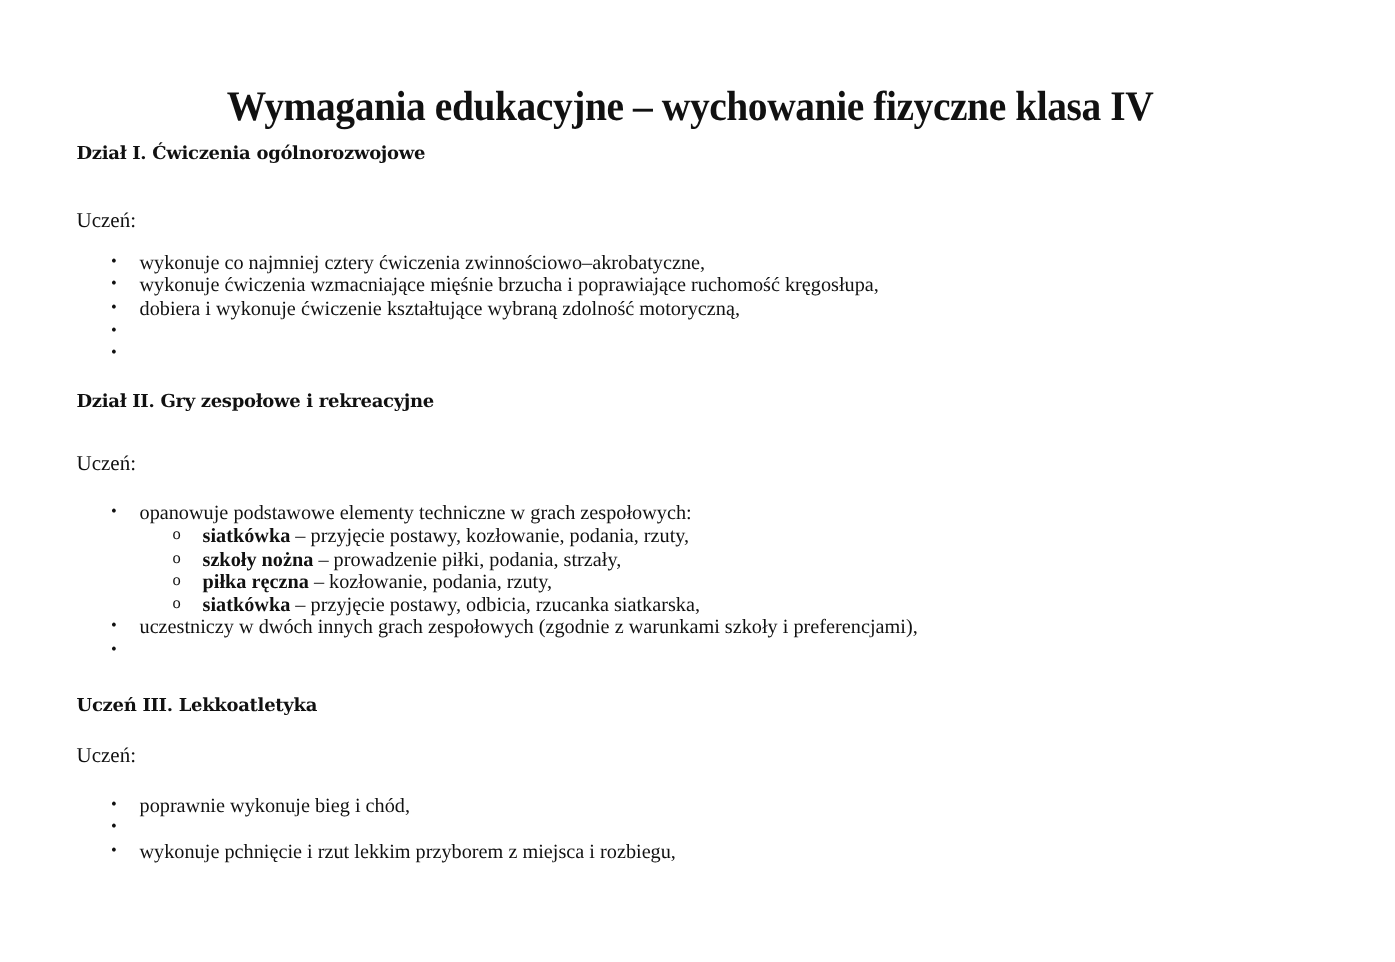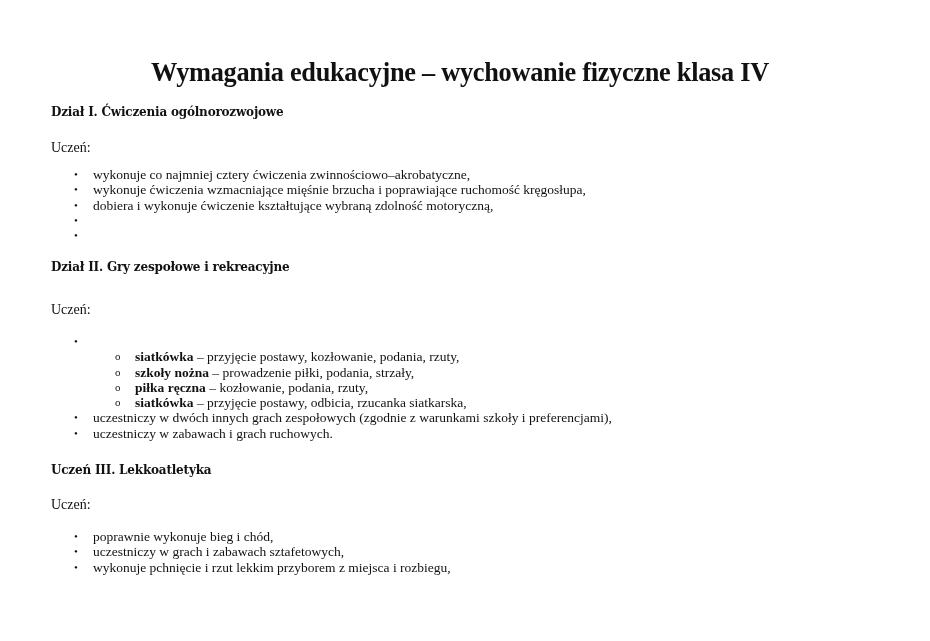--- a/index.html
+++ b/index.html
@@ -29,42 +29,42 @@
   .l1 .bullet { left: 74px; }
   .l2 .bullet { left: 115px; font-size: 11px; }
   .bold { font-weight: bold; }
 </style>
 </head>
 <body>
 
 <div>
   <div class="title">Wymagania edukacyjne – wychowanie fizyczne klasa IV</div>
 
-  <div class="section-heading" style="top:105px;">Dział I. Ćwiczenia ogólnorozwojowe</div>
+  <div class="section-heading" style="top:95px;">Dział I. Ćwiczenia ogólnorozwojowe</div>
   <div class="uczen" style="top:140px;">Uczeń:</div>
   <ul class="list" style="top:167px;">
     <li class="item l1"><span class="bullet">•</span><span>wykonuje co najmniej cztery ćwiczenia zwinnościowo–akrobatyczne,</span></li>
     <li class="item l1"><span class="bullet">•</span><span>wykonuje ćwiczenia wzmacniające mięśnie brzucha i poprawiające ruchomość kręgosłupa,</span></li>
     <li class="item l1"><span class="bullet">•</span><span>dobiera i wykonuje ćwiczenie kształtujące wybraną zdolność motoryczną,</span></li>
     <li class="item l1"><span class="bullet">•</span></li>
     <li class="item l1"><span class="bullet">•</span></li>
   </ul>
 
   <div class="section-heading" style="top:260px;">Dział II. Gry zespołowe i rekreacyjne</div>
   <div class="uczen" style="top:302px;">Uczeń:</div>
   <ul class="list" style="top:334px;">
-    <li class="item l1"><span class="bullet">•</span></li>
+    <li class="item l1"><span class="bullet">•</span><span>opanowuje podstawowe elementy techniczne w grach zespołowych:</span></li>
     <li class="item l2"><span class="bullet">o</span><span class="bold">siatkówka</span><span> – przyjęcie postawy, kozłowanie, podania, rzuty,</span></li>
     <li class="item l2"><span class="bullet">o</span><span class="bold">szkoły nożna</span><span> – prowadzenie piłki, podania, strzały,</span></li>
     <li class="item l2"><span class="bullet">o</span><span class="bold">piłka ręczna</span><span> – kozłowanie, podania, rzuty,</span></li>
     <li class="item l2"><span class="bullet">o</span><span class="bold">siatkówka</span><span> – przyjęcie postawy, odbicia, rzucanka siatkarska,</span></li>
     <li class="item l1"><span class="bullet">•</span><span>uczestniczy w dwóch innych grach zespołowych (zgodnie z warunkami szkoły i preferencjami),</span></li>
-    <li class="item l1"><span class="bullet">•</span><span>uczestniczy w zabawach i grach ruchowych.</span></li>
+    <li class="item l1"><span class="bullet">•</span></li>
   </ul>
 
   <div class="section-heading" style="top:463px;">Uczeń III. Lekkoatletyka</div>
   <div class="uczen" style="top:497px;">Uczeń:</div>
   <ul class="list" style="top:529px;">
     <li class="item l1"><span class="bullet">•</span><span>poprawnie wykonuje bieg i chód,</span></li>
-    <li class="item l1"><span class="bullet">•</span><span>uczestniczy w grach i zabawach sztafetowych,</span></li>
+    <li class="item l1"><span class="bullet">•</span></li>
     <li class="item l1"><span class="bullet">•</span><span>wykonuje pchnięcie i rzut lekkim przyborem z miejsca i rozbiegu,</span></li>
   </ul>
 </div>
 
 </body></html>

